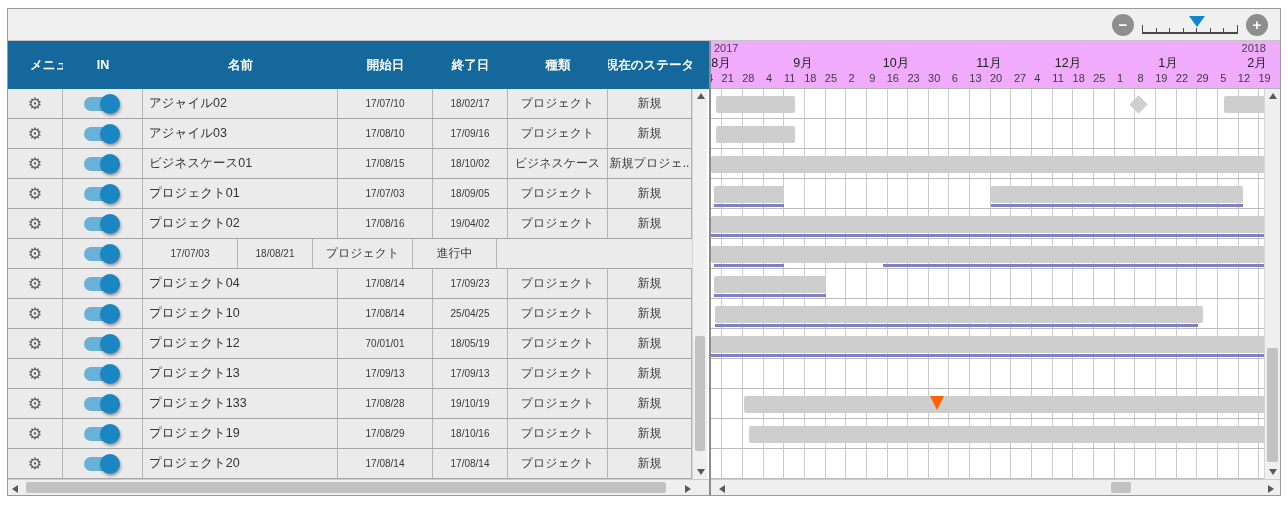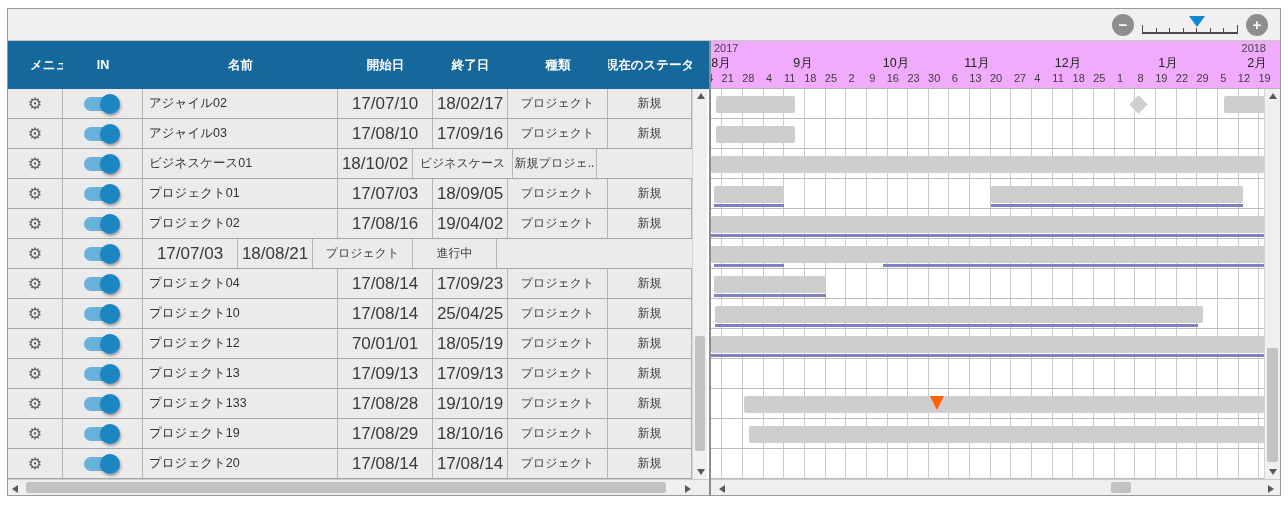--- a/index.html
+++ b/index.html
@@ -28,21 +28,21 @@
   .lheader { height:48px; background:#15689c; display:flex; color:#fff; font-weight:bold; font-size:12.5px; }
   .lheader .hc { display:flex; align-items:center; justify-content:center; overflow:hidden; white-space:nowrap; }
   .lheader .hc.menu { justify-content:flex-start; padding-left:22px; }
   .c0{width:55px;} .c1{width:80px;} .c2{width:195px;} .c3{width:95px;} .c4{width:75px;} .c5{width:100px;} .c6{width:84px;}
   .lmiddle { height:390px; display:flex; }
   .tbody { width:684px; }
   .trow { height:30px; display:flex; background:#ebebeb; border-bottom:1px solid #a6a6a6; }
   .trow .tc { display:flex; align-items:center; justify-content:center; border-right:1px solid #b4b4b4;
     font-size:12px; color:#3a3a3a; overflow:hidden; white-space:nowrap; }
   .trow .tc.name { justify-content:flex-start; padding-left:6px; font-size:12.5px; color:#333; }
-  .trow .tc.date { font-size:17px; }
+  .trow .tc.date { font-size:10px; }
   .gear { font-size:16px; color:#5e5e5e; line-height:1; cursor:pointer; }
   .toggle { position:relative; width:38px; height:16px; cursor:pointer; }
   .toggle .track { position:absolute; left:0; top:1px; width:34px; height:14px; border-radius:7px; background:#68b1d9; }
   .toggle .knob { position:absolute; left:16px; top:-2px; width:20px; height:20px; border-radius:50%;
     background:#1b86c1; box-shadow:1px 2px 3px rgba(0,0,0,0.35); }
   
   .vscroll { width:15px; background:#f0efef; position:relative; border-left:1px solid #d5d5d5; }
   .rpanel .vscroll { width:16px; }
   .hscroll { height:16px; background:#f0efef; border-top:1px solid #cccccc; position:relative; }
   .thumb { position:absolute; background:#c2c2c2; cursor:pointer; }
@@ -146,20 +146,21 @@
     <div class="tc c0">
                 <span class="gear">⚙</span>
               </div>
     <div class="tc c1">
       <div class="toggle">
         <div class="track"></div>
         <div class="knob"></div>
       </div>
     </div>
     <div class="tc c2 name">ビジネスケース01</div>
+    <div class="tc c3 date">17/08/15</div>
     <div class="tc c4 date">18/10/02</div>
     <div class="tc c5">ビジネスケース</div>
     <div class="tc c6">新規プロジェ..</div>
   </div>
             <div class="trow">
     <div class="tc c0">
                 <span class="gear">⚙</span>
               </div>
     <div class="tc c1">
       <div class="toggle">
@@ -333,21 +334,21 @@
     <div class="divider"></div>
 
     <div class="rpanel">
       <div class="gheader">
         <span class="yr l">2017</span>
         <span class="yr r">2018</span>
         <div class="mrow">
             <span class="mlbl" style="left: 10px;">8月</span>
             <span class="mlbl" style="left: 92px;">9月</span>
             <span class="mlbl" style="left: 185px;">10月</span>
-            <span class="mlbl" style="left: 266px;">11月</span>
+            <span class="mlbl" style="left: 278px;">11月</span>
             <span class="mlbl" style="left: 357px;">12月</span>
             <span class="mlbl" style="left: 457px;">1月</span>
             <span class="mlbl" style="left: 546px;">2月</span>
           </div>
         <div class="drow">
             <span class="dlbl" style="left: -4px;">14</span>
             <span class="dlbl" style="left: 16.65px;">21</span>
             <span class="dlbl" style="left: 37.3px;">28</span>
             <span class="dlbl" style="left: 57.95px;">4</span>
             <span class="dlbl" style="left: 78.6px;">11</span>

